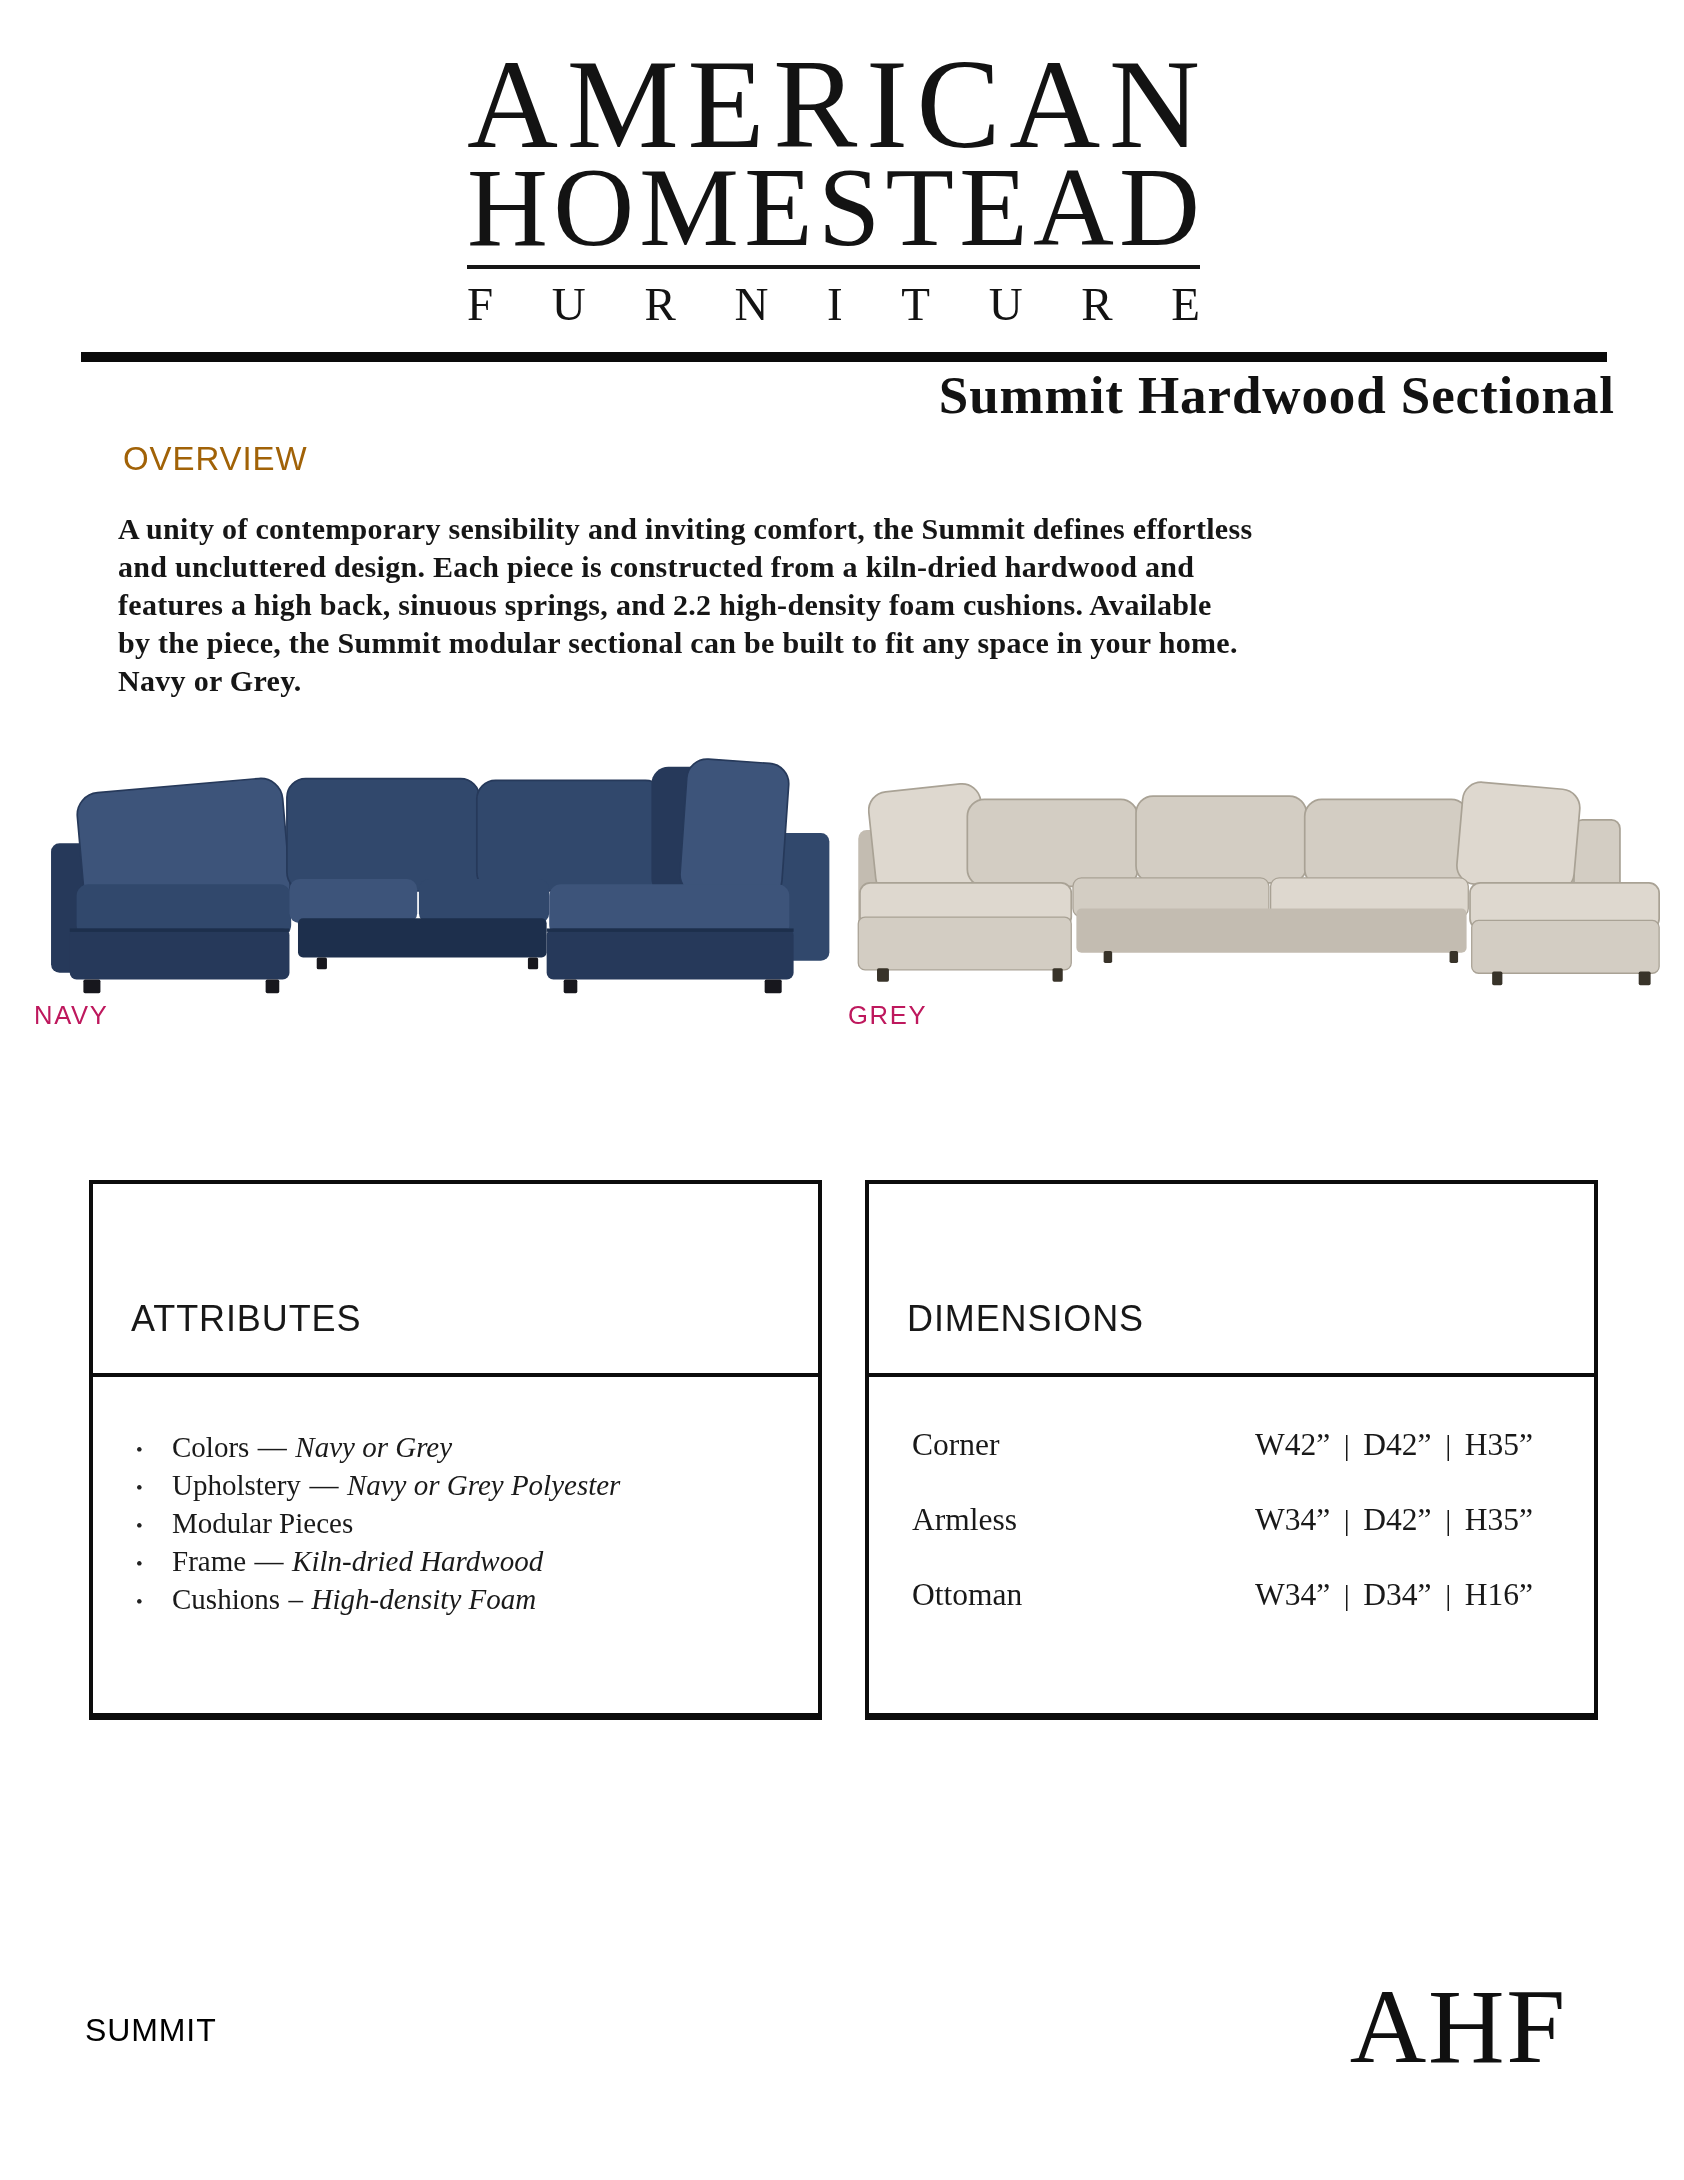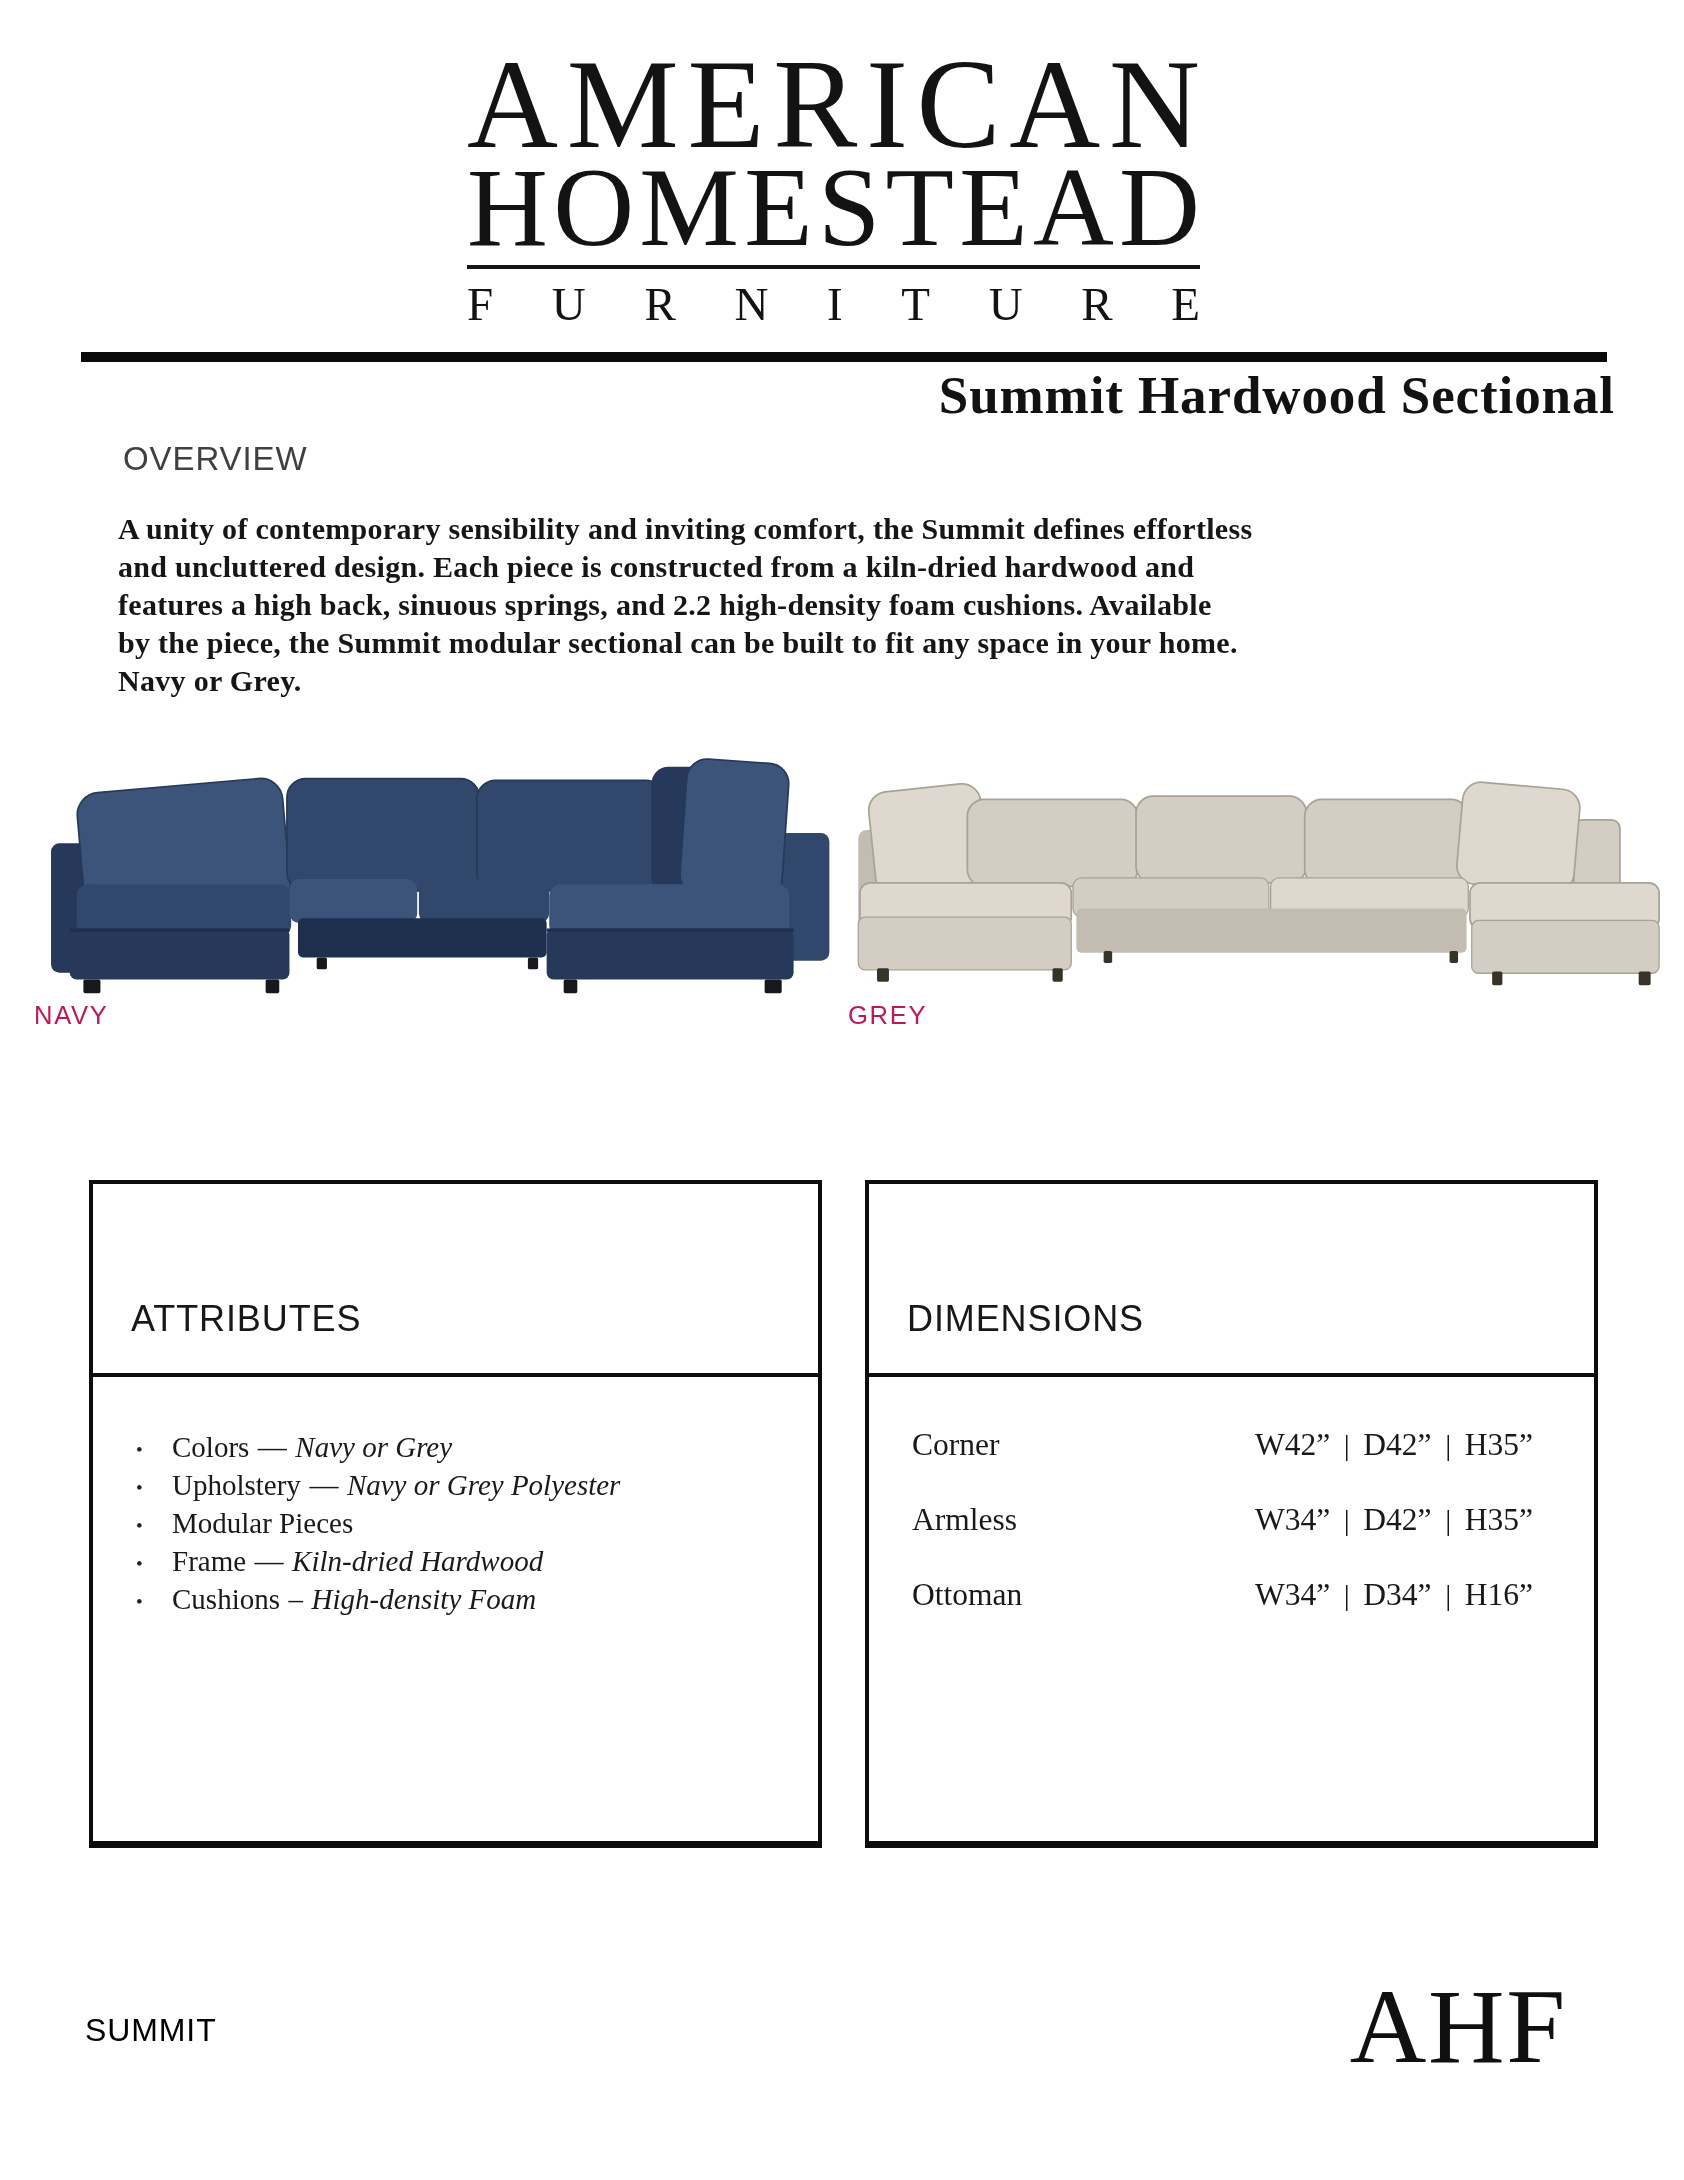--- a/index.html
+++ b/index.html
@@ -18,40 +18,40 @@
   .logo-l3{left:467px;top:281px;width:733px;font-size:47px;}
 
   
   .header-rule{left:81px;top:352px;width:1526px;height:10.2px;background:#0a0a0a;}
   .doc-title{
     right:70px;top:369px;font-size:53px;font-weight:bold;letter-spacing:0.9px;
     line-height:1;white-space:nowrap;
   }
   .overview-heading{
     left:123px;top:442px;font-size:33px;letter-spacing:0.9px;line-height:1;
-    font-family:"Liberation Sans", sans-serif;color:#404040;
+    font-family:"Liberation Sans", sans-serif;color:#a16207;
   }
   .overview-body{
     left:118px;top:510px;width:1329px;font-size:30px;font-weight:bold;
     line-height:38px;white-space:pre-line;letter-spacing:0.3px;color:#161616;
   }
 
   
   .sofa-navy{left:34px;top:758px;width:809px;height:243px;}
   .sofa-grey{left:848px;top:779px;width:818px;height:213px;}
   .swatch-label{
     top:1003px;font-size:25.6px;letter-spacing:1.7px;line-height:1;
     font-family:"Liberation Sans", sans-serif;color:#be185d;
   }
   .swatch-label.navy{left:34px;width:809px;}
   .swatch-label.grey{left:848px;width:750px;}
 
   
   .panel{
-    top:1180px;width:733px;height:668px;box-sizing:border-box;background:#ffffff;
+    top:1180px;width:733px;height:540px;box-sizing:border-box;background:#ffffff;
     border:4.3px solid #0c0c0c;border-bottom-width:7.7px;
   }
   .panel.attributes{left:89px;}
   .panel.dimensions{left:865px;}
   .panel h2{
     position:absolute;left:38px;top:117px;margin:0;font-size:36px;font-weight:normal;
     letter-spacing:0.9px;line-height:1;font-family:"Liberation Sans", sans-serif;color:#181818;
   }
   .panel-divider{position:absolute;left:-4.3px;top:189px;width:calc(100% + 8.5px);height:4.3px;background:#0c0c0c;}
 

